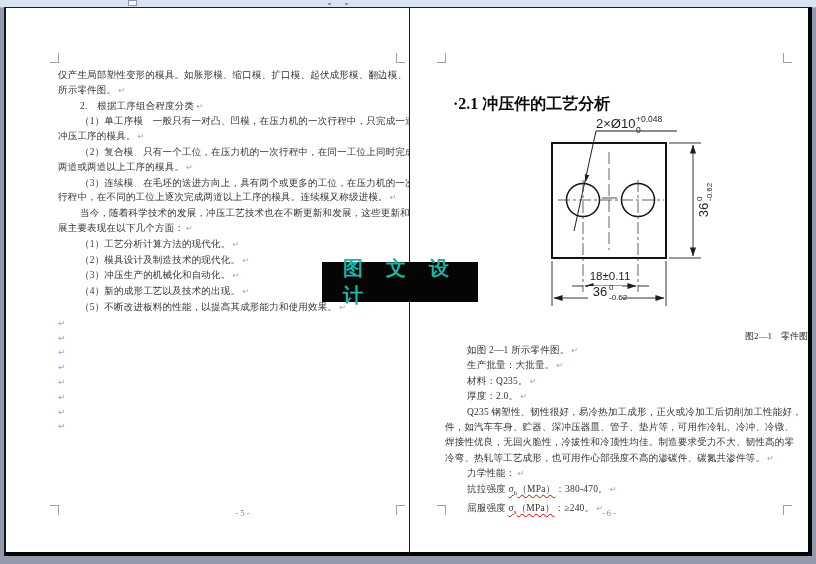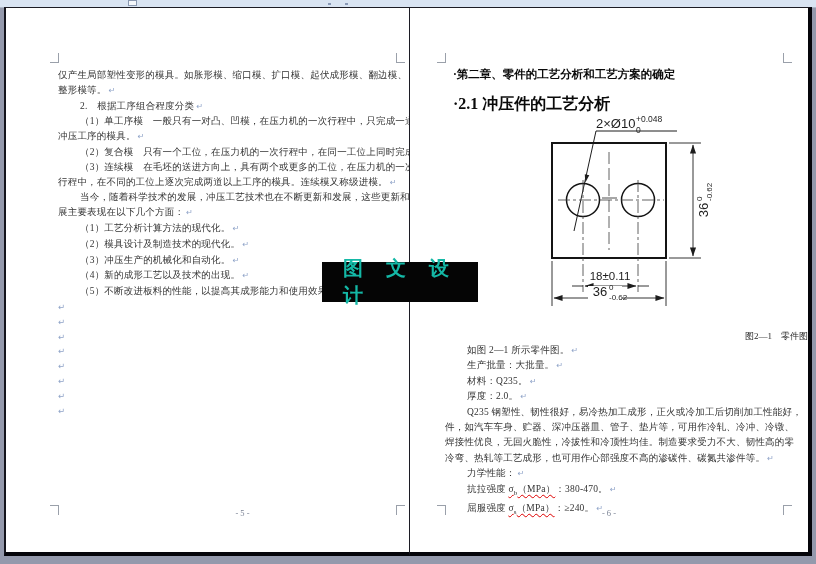--- a/index.html
+++ b/index.html
@@ -61,25 +61,26 @@
   </div>
 
   <div class="page left">
     <div class="cm tl"></div>
     <div class="cm tr"></div>
     <div class="cm bl"></div>
     <div class="cm br"></div>
 
     <div class="text-block">
       <div class="ln">仅产生局部塑性变形的模具。如胀形模、缩口模、扩口模、起伏成形模、翻边模、</div>
-      <div class="ln pe">整形模等。</div>
+      <div class="ln pe">所示零件图。</div>
       <div class="ln ind pe">2.　根据工序组合程度分类</div>
       <div class="ln ind">（1）单工序模　一般只有一对凸、凹模，在压力机的一次行程中，只完成一道</div>
       <div class="ln pe">冲压工序的模具。</div>
       <div class="ln ind">（2）复合模　只有一个工位，在压力机的一次行程中，在同一工位上同时完成</div>
+      <div class="ln pe">两道或两道以上工序的模具。</div>
       <div class="ln ind">（3）连续模　在毛坯的送进方向上，具有两个或更多的工位，在压力机的一次</div>
       <div class="ln pe">行程中，在不同的工位上逐次完成两道以上工序的模具。连续模又称级进模。</div>
       <div class="ln ind">当今，随着科学技术的发展，冲压工艺技术也在不断更新和发展，这些更新和发</div>
       <div class="ln pe">展主要表现在以下几个方面：</div>
       <div class="ln ind pe">（1）工艺分析计算方法的现代化。</div>
       <div class="ln ind pe">（2）模具设计及制造技术的现代化。</div>
       <div class="ln ind pe">（3）冲压生产的机械化和自动化。</div>
       <div class="ln ind pe">（4）新的成形工艺以及技术的出现。</div>
       <div class="ln ind pe">（5）不断改进板料的性能，以提高其成形能力和使用效果。</div>
       <div class="ln pmark">↵</div>
@@ -94,21 +95,20 @@
 
     <div class="footer">- 5 -</div>
   </div>
 
   <div class="page right">
     <div class="cm tl"></div>
     <div class="cm tr"></div>
     <div class="cm bl"></div>
     <div class="cm br"></div>
 
-    <div class="h1">·第二章、零件的工艺分析和工艺方案的确定</div>
     <div class="h2">·2.1 冲压件的工艺分析</div>
 
     <svg class="fig" width="270" height="225" viewBox="0 0 270 225">
       <defs>
         <marker id="arr" viewBox="0 0 10 8" refX="9.5" refY="4" markerWidth="11" markerHeight="8" orient="auto-start-reverse">
           <path d="M0,0.6 L10,4 L0,7.4 Z" fill="#1d1d1d"></path>
         </marker>
       </defs>
 
       <text x="96" y="28" font-size="13">2×Ø10</text>

